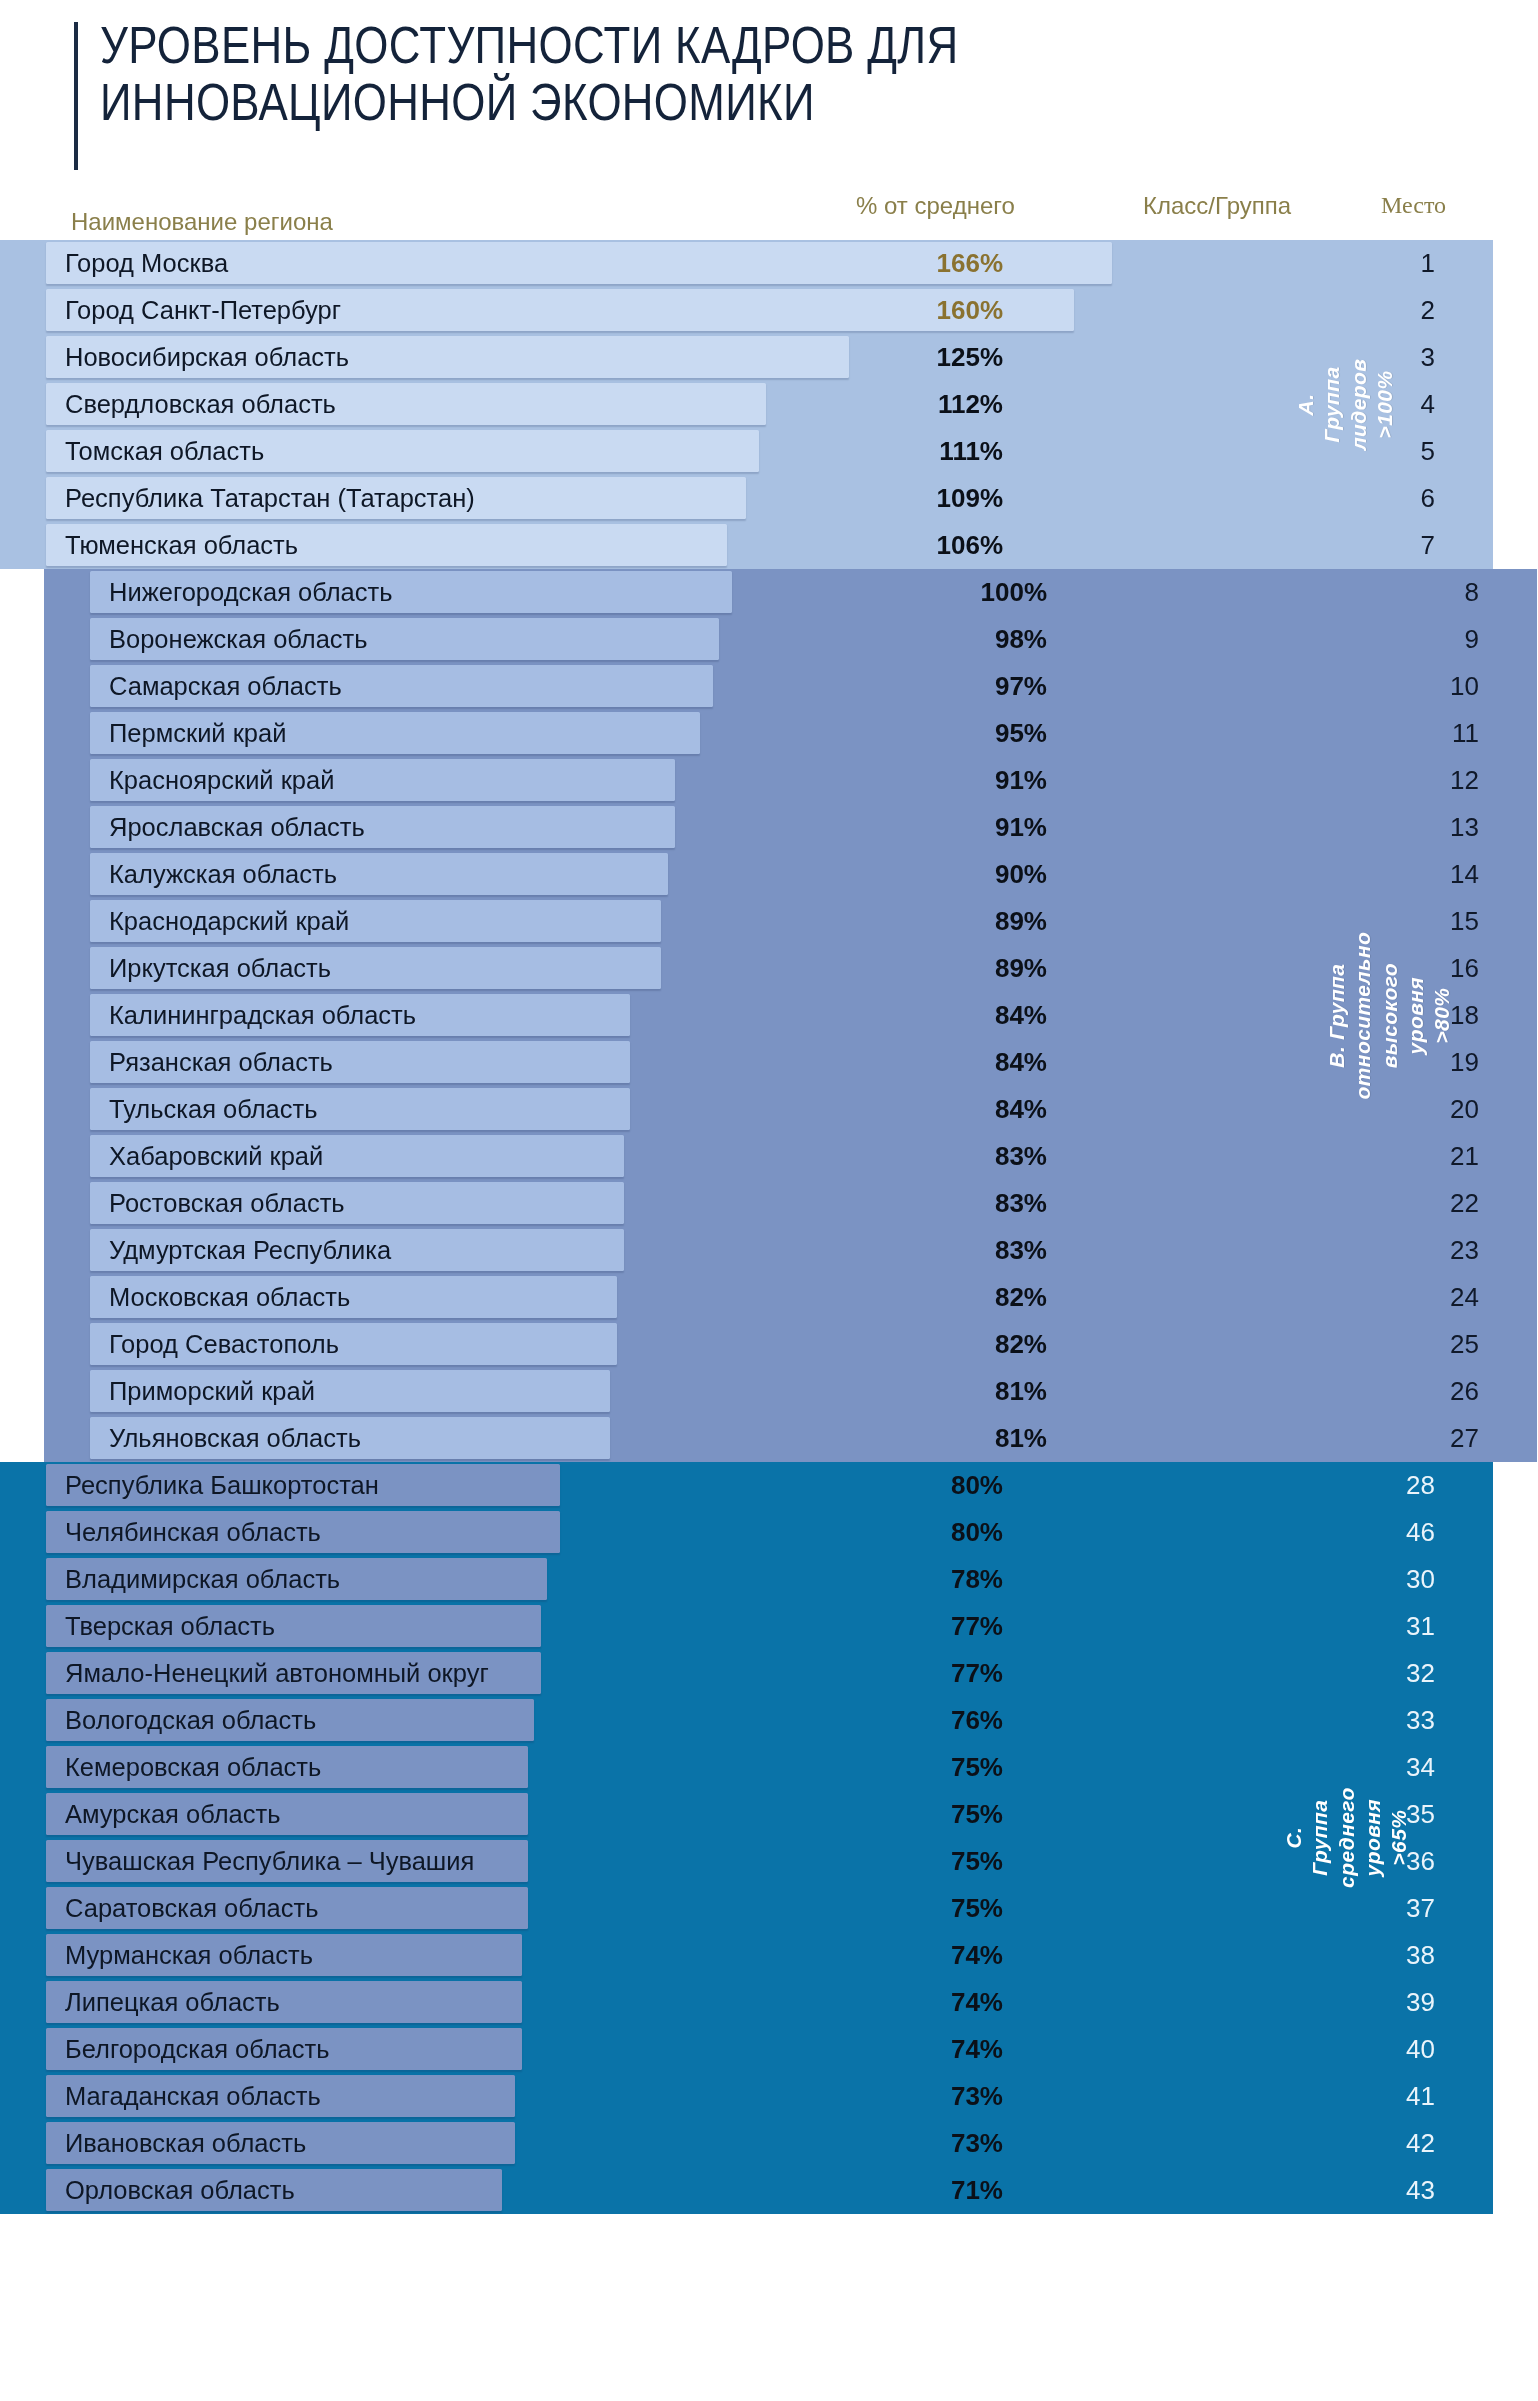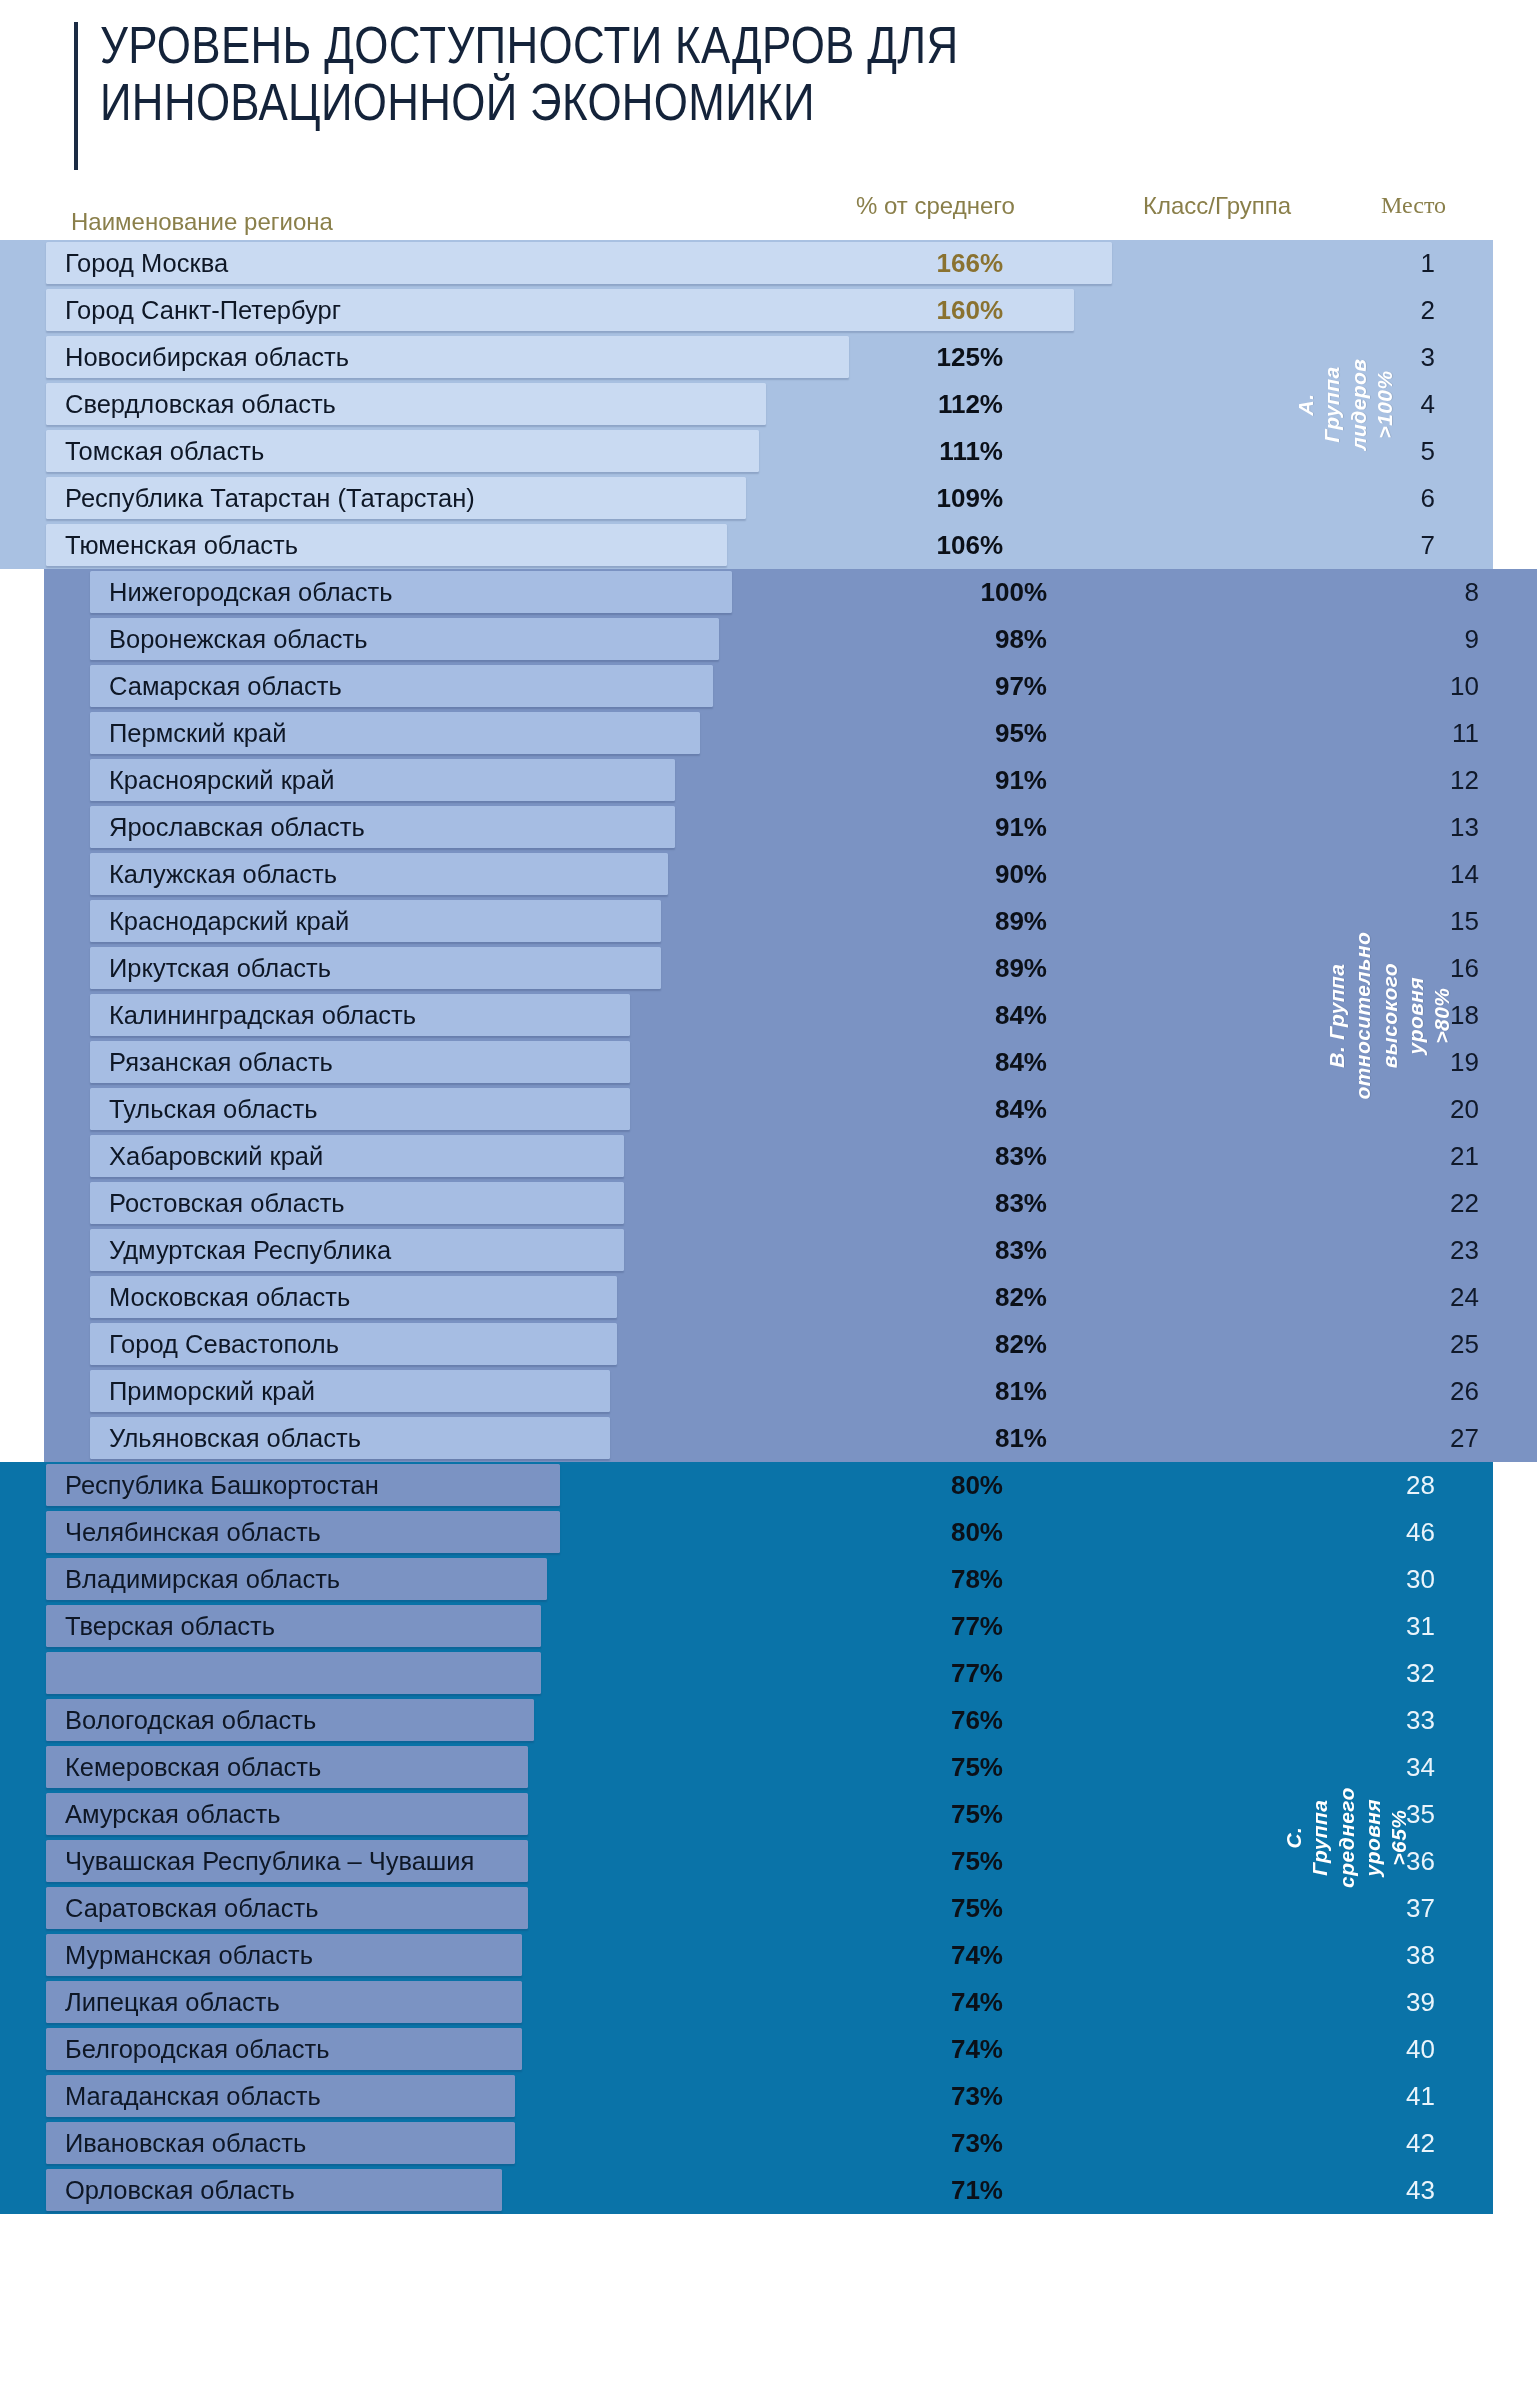--- a/index.html
+++ b/index.html
@@ -379,20 +379,21 @@
           <div class="row-rank">30</div>
         </div>
         <div class="row">
           <div class="bar" style="width: 495px;"></div>
           <div class="row-name">Тверская область</div>
           <div class="row-pct">77%</div>
           <div class="row-rank">31</div>
         </div>
         <div class="row">
           <div class="bar" style="width: 495px;"></div>
+          <div class="row-name">Ямало-Ненецкий автономный округ</div>
           <div class="row-pct">77%</div>
           <div class="row-rank">32</div>
         </div>
         <div class="row">
           <div class="bar" style="width: 488px;"></div>
           <div class="row-name">Вологодская область</div>
           <div class="row-pct">76%</div>
           <div class="row-rank">33</div>
         </div>
         <div class="row">

